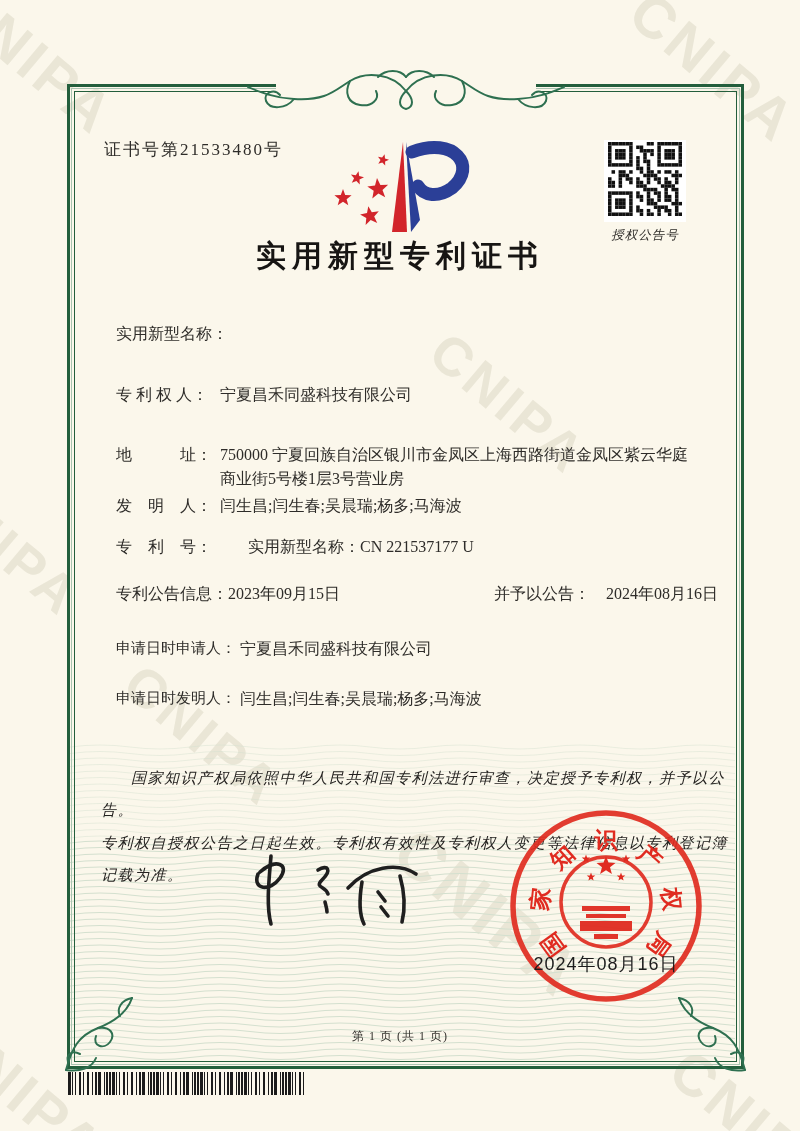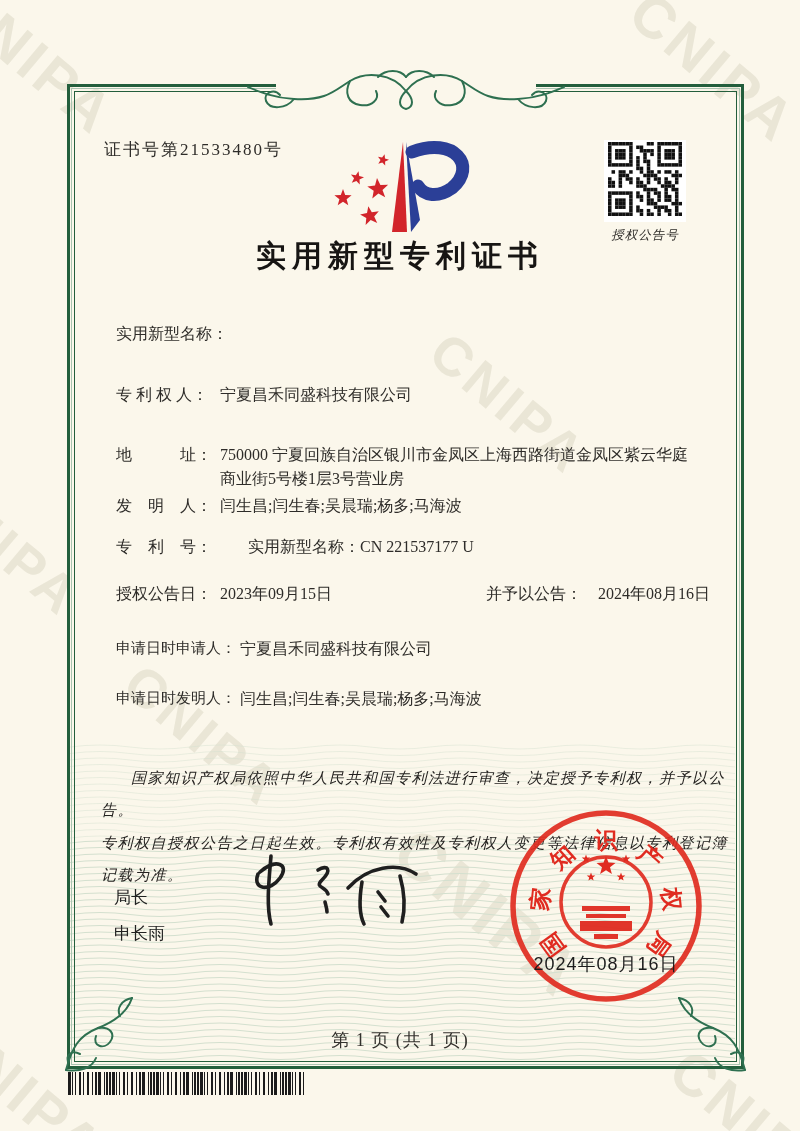--- a/index.html
+++ b/index.html
@@ -55,21 +55,21 @@
   .signature{position:absolute;left:230px;top:852px;}
   
   .seal{position:absolute;left:506px;top:806px;width:200px;height:200px;}
   .seal svg{position:absolute;inset:0;}
   .seal-ring-text text{font-size:23px;font-weight:bold;fill:#e02b20;font-family:"Liberation Serif","DejaVu Serif",serif;}
   .seal-date{
     position:absolute;left:0;top:146px;width:200px;text-align:center;
     font-size:18px;color:#1c1c1c;letter-spacing:1px;font-family:"Liberation Sans","DejaVu Sans",sans-serif;
   }
   
-  .page-num{position:absolute;left:0;top:1028px;width:100%;text-align:center;font-size:18px;color:#33312d;letter-spacing:1px;}
+  .page-num{position:absolute;left:0;top:1028px;width:100%;text-align:center;font-size:12px;color:#33312d;letter-spacing:1px;}
   .barcode{position:absolute;left:68px;top:1072px;width:240px;height:23px;}
   .barcode i{position:absolute;top:0;height:100%;background:#1b1b1b;display:block;}
 </style>
 </head>
 <body>
 
 <div class="page">
 
   <div class="wm" style="left:-22px;top:-30px;font-size:58px;">CNIPA</div>
   <div class="wm" style="left:660px;top:-22px;font-size:58px;">CNIPA</div>
@@ -435,44 +435,40 @@
     <div class="frow" style="margin-bottom:18px;">
       <span class="flabel">发　明　人：</span>
       <span class="fvalue">闫生昌;闫生春;吴晨瑞;杨多;马海波</span>
     </div>
     <div class="frow" style="margin-bottom:24px;">
       <span class="flabel">专　利　号：</span>
       <span class="col2-label">实用新型名称：</span>
       <span class="col2-value">CN 221537177 U</span>
     </div>
     <div class="frow" style="margin-bottom:27px;">
-      <span class="flabel">授权公告日：</span>
+      <span class="flabel">专利公告信息：</span>
       <span class="half">2023年09月15日</span>
       <span class="col2-label">并予以公告：</span>
       <span class="col2-value">2024年08月16日</span>
     </div>
     <div class="frow" style="margin-bottom:26px;margin-top:32px;">
       <span class="flabel wide">申请日时申请人：</span>
       <span class="fvalue">宁夏昌禾同盛科技有限公司</span>
     </div>
     <div class="frow">
       <span class="flabel wide">申请日时发明人：</span>
       <span class="fvalue">闫生昌;闫生春;吴晨瑞;杨多;马海波</span>
     </div>
   </div>
 
   <div class="notice">
     <div class="l1">国家知识产权局依照中华人民共和国专利法进行审查，决定授予专利权，并予以公告。</div>
     <div class="l2">专利权自授权公告之日起生效。专利权有效性及专利权人变更等法律信息以专利登记簿记载为准。</div>
   </div>
 
-  <div class="director">
-    <div>局长</div>
-    <div>申长雨</div>
-  </div>
   <svg class="signature" width="200" height="84" viewBox="0 0 200 84">
     <g fill="none" stroke="#1f1f1f" stroke-width="3.6" stroke-linecap="round" stroke-linejoin="round">
       <path d="M30,20 C46,6 60,12 50,26 C40,40 22,38 28,22"></path>
       <path d="M41,4 C39,28 36,54 41,72"></path>
       <path d="M88,18 C98,12 102,18 92,28 C84,36 96,34 98,42"></path>
       <path d="M95,50 c1,4 2,7 2,10"></path>
       <path d="M118,36 C138,14 168,10 186,22"></path>
       <path d="M132,30 C129,48 129,62 134,72"></path>
       <path d="M170,24 C175,42 175,58 172,70"></path>
       <path d="M148,40 l7,9"></path>

